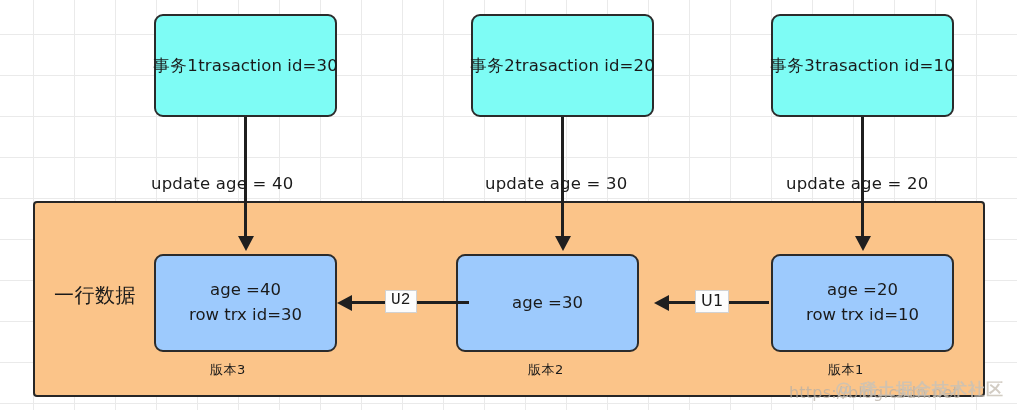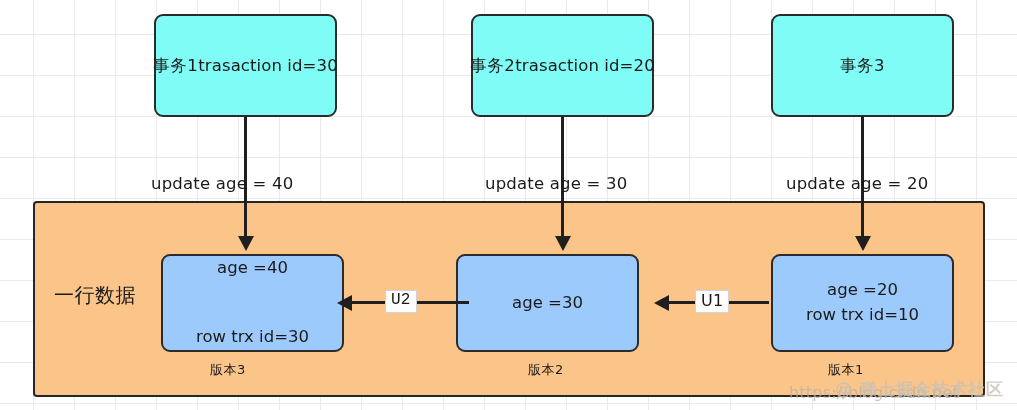--- a/index.html
+++ b/index.html
@@ -78,21 +78,21 @@
     border-radius: 9px;
     box-sizing: border-box;
     display: flex;
     flex-direction: column;
     align-items: center;
     justify-content: center;
     line-height: 1.5;
     font-size: 16.5px;
     white-space: nowrap;
   }
-  #ver-3 { left: 161px; top: 254px; justify-content: space-between; }
+  #ver-3 { left: 154px; top: 254px; }
   #ver-2 { left: 456px; top: 254px; }
   #ver-1 { left: 771px; top: 254px; }
 
   .ver-caption {
     position: absolute;
     top: 361px;
     font-size: 13px;
     letter-spacing: 0.5px;
     white-space: nowrap;
   }
@@ -205,20 +205,21 @@
   <div class="txn-box" id="txn-1">
     <span class="l1">事务1</span>
     <span class="l2">trasaction id=30</span>
   </div>
   <div class="txn-box" id="txn-2">
     <span class="l1">事务2</span>
     <span class="l2">trasaction id=20</span>
   </div>
   <div class="txn-box" id="txn-3">
     <span class="l1">事务3</span>
+    <span class="l2">trasaction id=10</span>
   </div>
 
   <div class="v-arrow" id="varrow-1"></div>
   <div class="v-arrow" id="varrow-2"></div>
   <div class="v-arrow" id="varrow-3"></div>
 
   <div class="update-label" id="upd-1">update age = 40</div>
   <div class="update-label" id="upd-2">update age = 30</div>
   <div class="update-label" id="upd-3">update age = 20</div>
 

